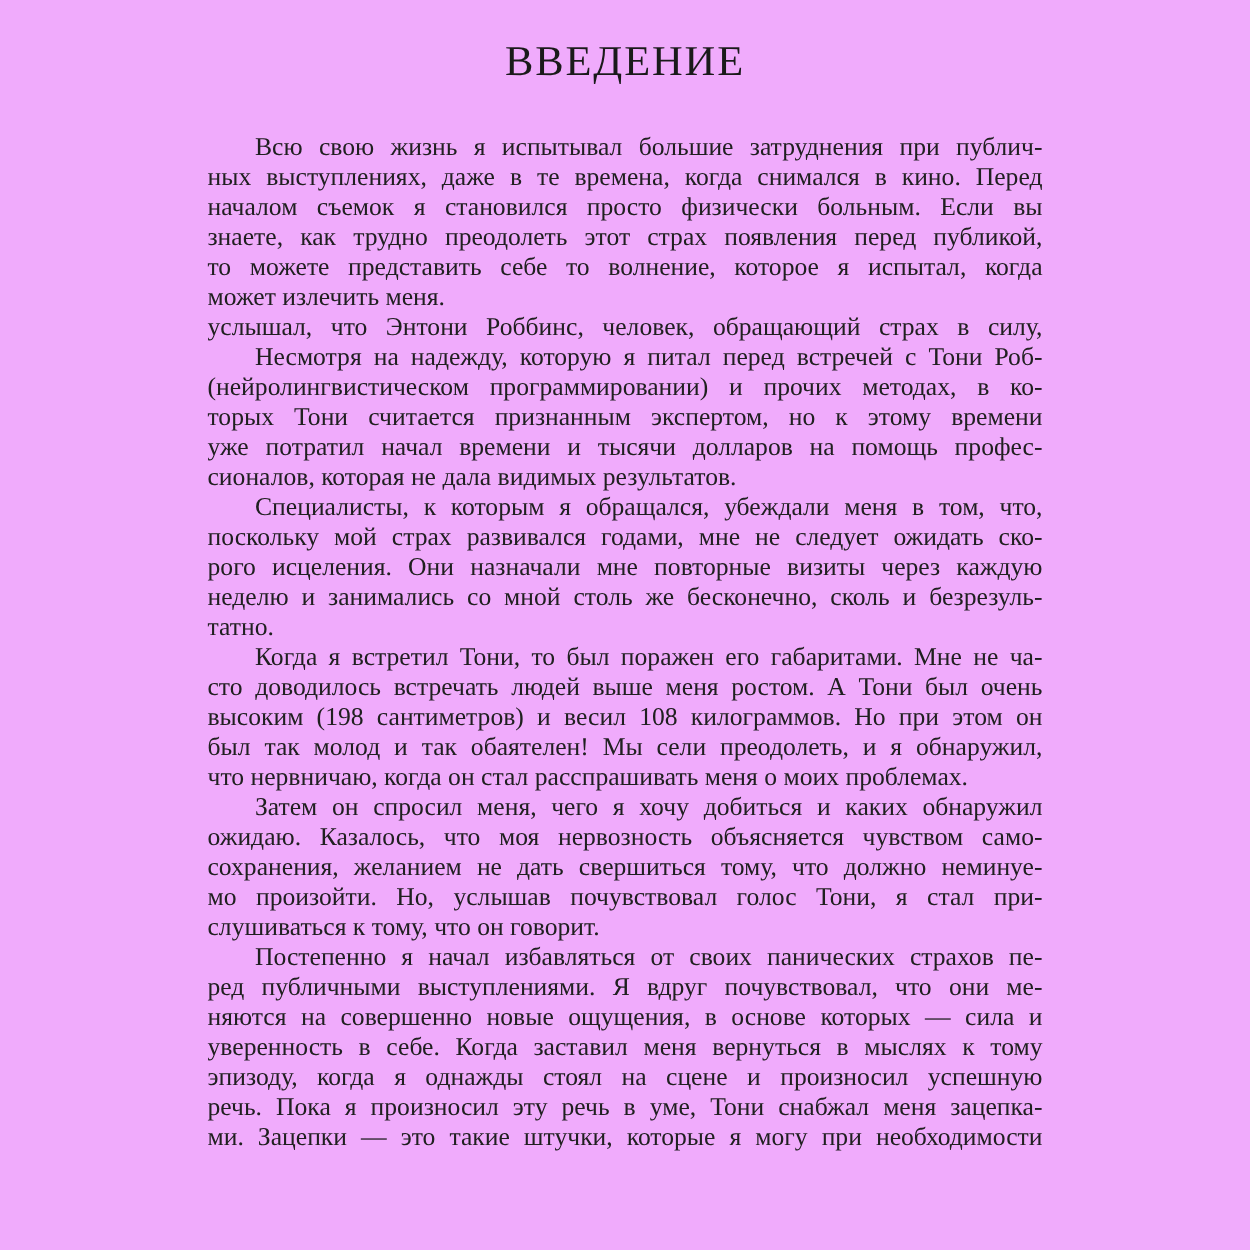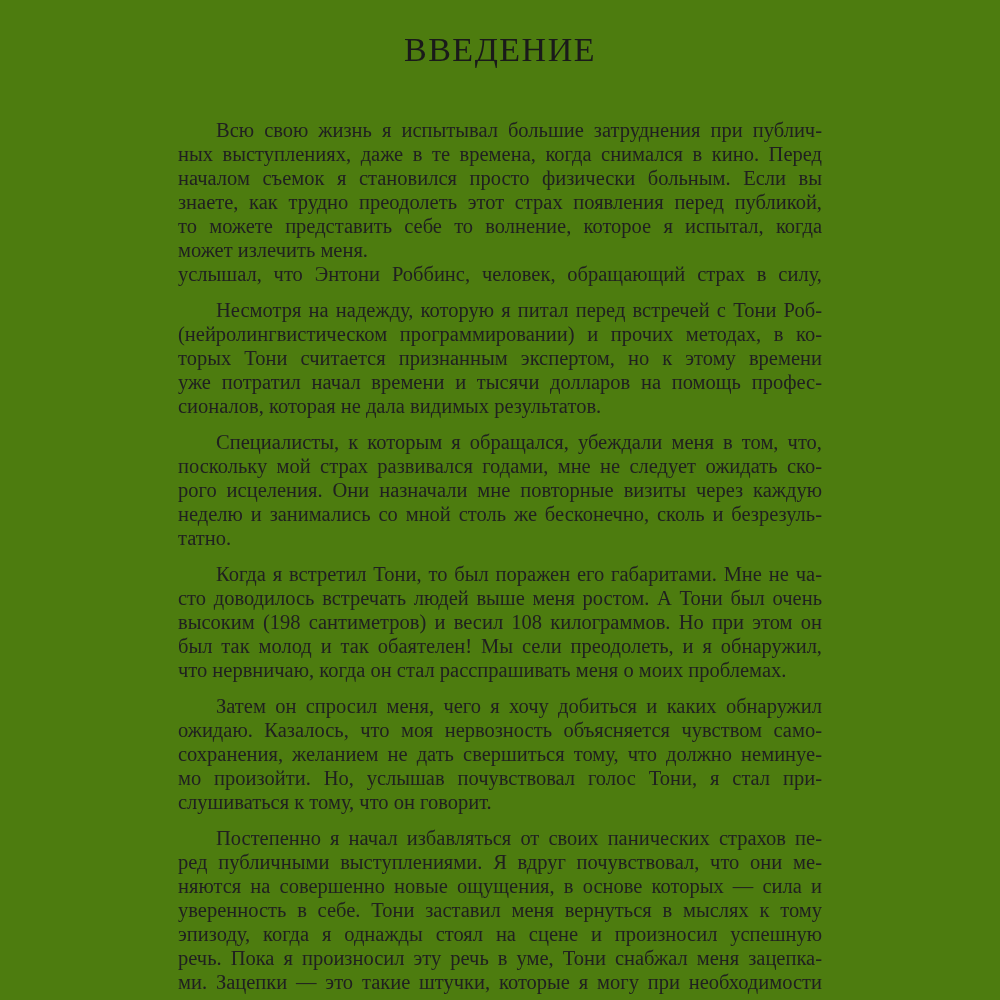--- a/index.html
+++ b/index.html
@@ -4,41 +4,41 @@
 <style>
   html, body {
     margin: 0;
     padding: 0;
     background: #ffffff;
   }
   .page {
     position: relative;
     width: 1000px;
     height: 1000px;
-    background: #4d7c0f;
+    background: #f0abfc;
     overflow: hidden;
     font-family: "Liberation Serif", "DejaVu Serif", serif;
     color: #1e1e1e;
   }
   .title {
     margin: 0;
     padding-top: 31px;
     text-align: center;
     font-size: 34px;
     font-weight: normal;
     letter-spacing: 1.5px;
     color: #1a1a1a;
   }
   .body-text {
     position: absolute;
     left: 166px;
     top: 106px;
     width: 668px;
   }
-  .para { margin: 12px; }
+  .para { margin: 0; }
   .line {
     font-size: 20.5px;
     line-height: 24px;
     white-space: normal;
     text-align: justify;
     text-align-last: justify;
     color: #202020;
   }
   .line.first { text-indent: 38px; }
   .line.plain-end { text-align-last: left; }
@@ -83,19 +83,19 @@
         <div class="line first">Затем он спросил меня, чего я хочу добиться и каких обнаружил</div>
         <div class="line">ожидаю. Казалось, что моя нервозность объясняется чувством само-</div>
         <div class="line">сохранения, желанием не дать свершиться тому, что должно неминуе-</div>
         <div class="line">мо произойти. Но, услышав почувствовал голос Тони, я стал при-</div>
         <div class="line plain-end">слушиваться к тому, что он говорит.</div>
       </div>
       <div class="para">
         <div class="line first">Постепенно я начал избавляться от своих панических страхов пе-</div>
         <div class="line">ред публичными выступлениями. Я вдруг почувствовал, что они ме-</div>
         <div class="line">няются на совершенно новые ощущения, в основе которых — сила и</div>
-        <div class="line">уверенность в себе. Тони заставил меня вернуться в мыслях к тому</div>
+        <div class="line">уверенность в себе. Когда заставил меня вернуться в мыслях к тому</div>
         <div class="line">эпизоду, когда я однажды стоял на сцене и произносил успешную</div>
         <div class="line">речь. Пока я произносил эту речь в уме, Тони снабжал меня зацепка-</div>
         <div class="line">ми. Зацепки — это такие штучки, которые я могу при необходимости</div>
       </div>
     </div>
 </div>
 
 </body></html>

